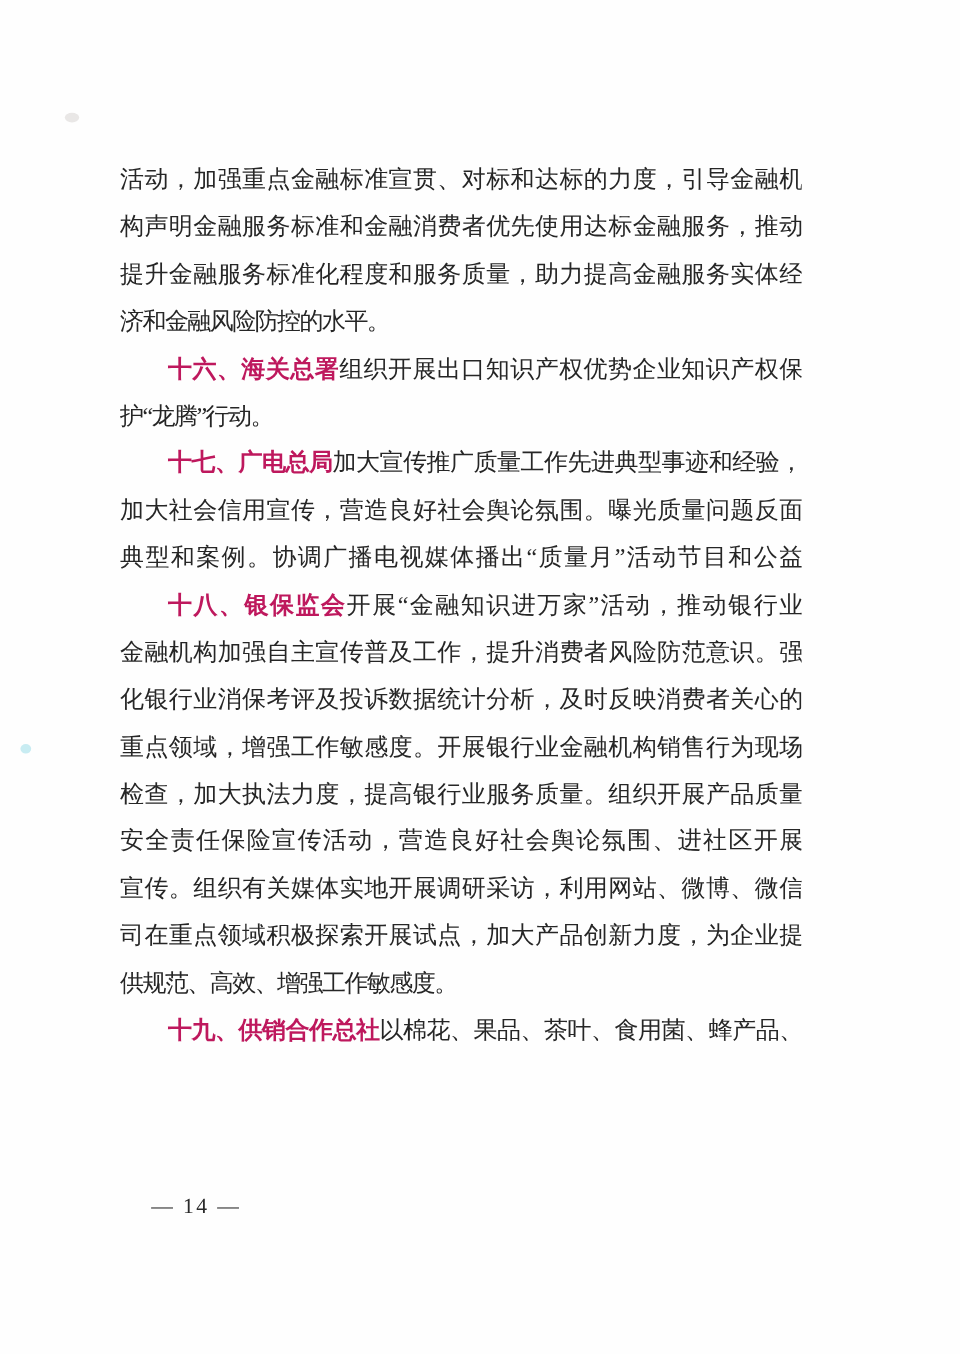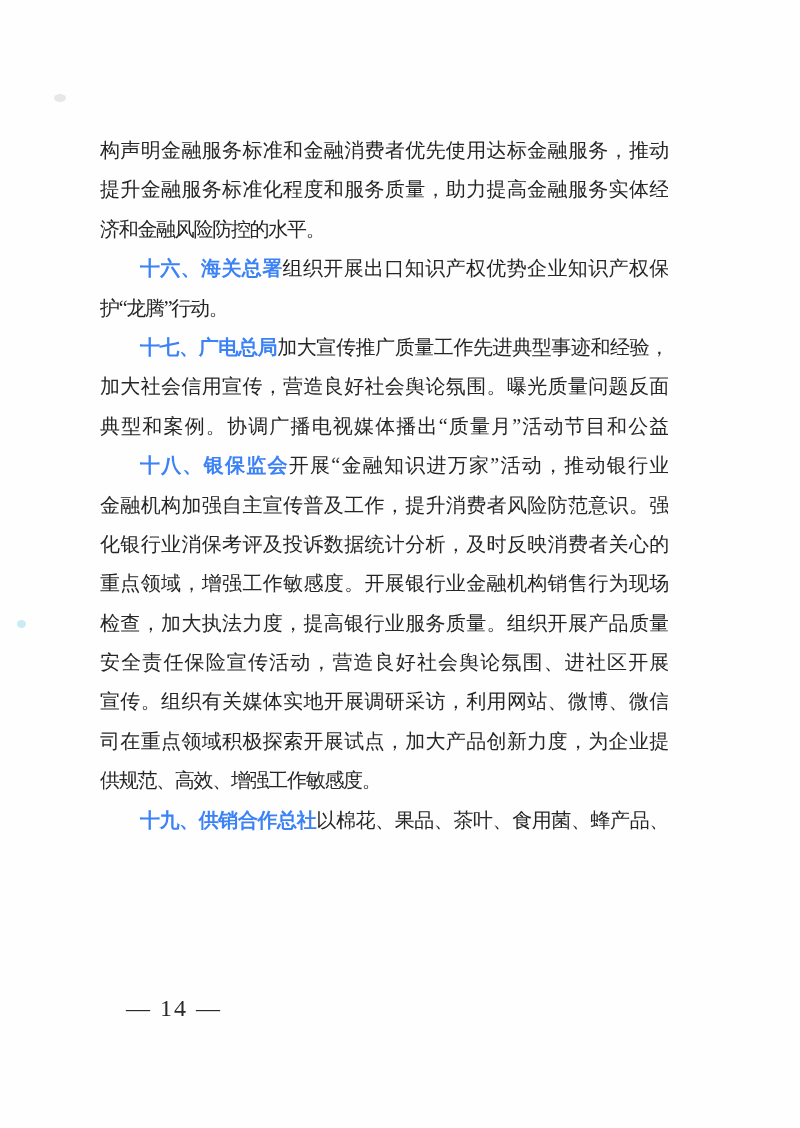--- a/index.html
+++ b/index.html
@@ -40,27 +40,27 @@
     width: 100%;
     height: 0;
   }
   .line.ind {
     text-indent: 40px;
   }
   .seg { font-weight: normal; }
   .seg.bold {
     font-weight: 700;
     font-family: "Liberation Sans", "DejaVu Sans", sans-serif;
-    color: #3b82f6;
+    color: #be185d;
   }
   .footer {
     position: absolute;
     left: 126px;
     top: 995px;
-    font-size: 24px;
+    font-size: 18px;
     letter-spacing: 2px;
     color: #2a2a2a;
     font-family: "Liberation Serif", "DejaVu Serif", serif;
   }
   .smudge {
     position: absolute;
     border-radius: 50%;
   }
   .smudge-top {
     left: 54px;
@@ -78,20 +78,21 @@
   }
 </style>
 </head>
 <body>
 
 <div class="page">
   <div class="smudge smudge-top"></div>
   <div class="smudge smudge-left"></div>
 
   <div class="text-block" id="text-block">
+      <div class="line just"><span class="seg">活动，加强重点金融标准宣贯、对标和达标的力度，引导金融机</span></div>
       <div class="line just"><span class="seg">构声明金融服务标准和金融消费者优先使用达标金融服务，推动</span></div>
       <div class="line just"><span class="seg">提升金融服务标准化程度和服务质量，助力提高金融服务实体经</span></div>
       <div class="line"><span class="seg">济和金融风险防控的水平。</span></div>
       <div class="line just ind"><span class="seg bold">十六、海关总署</span><span class="seg">组织开展出口知识产权优势企业知识产权保</span></div>
       <div class="line"><span class="seg">护“龙腾”行动。</span></div>
       <div class="line just ind"><span class="seg bold">十七、广电总局</span><span class="seg">加大宣传推广质量工作先进典型事迹和经验，</span></div>
       <div class="line just"><span class="seg">加大社会信用宣传，营造良好社会舆论氛围。曝光质量问题反面</span></div>
       <div class="line just"><span class="seg">典型和案例。协调广播电视媒体播出“质量月”活动节目和公益</span></div>
       <div class="line just ind"><span class="seg bold">十八、银保监会</span><span class="seg">开展“金融知识进万家”活动，推动银行业</span></div>
       <div class="line just"><span class="seg">金融机构加强自主宣传普及工作，提升消费者风险防范意识。强</span></div>

